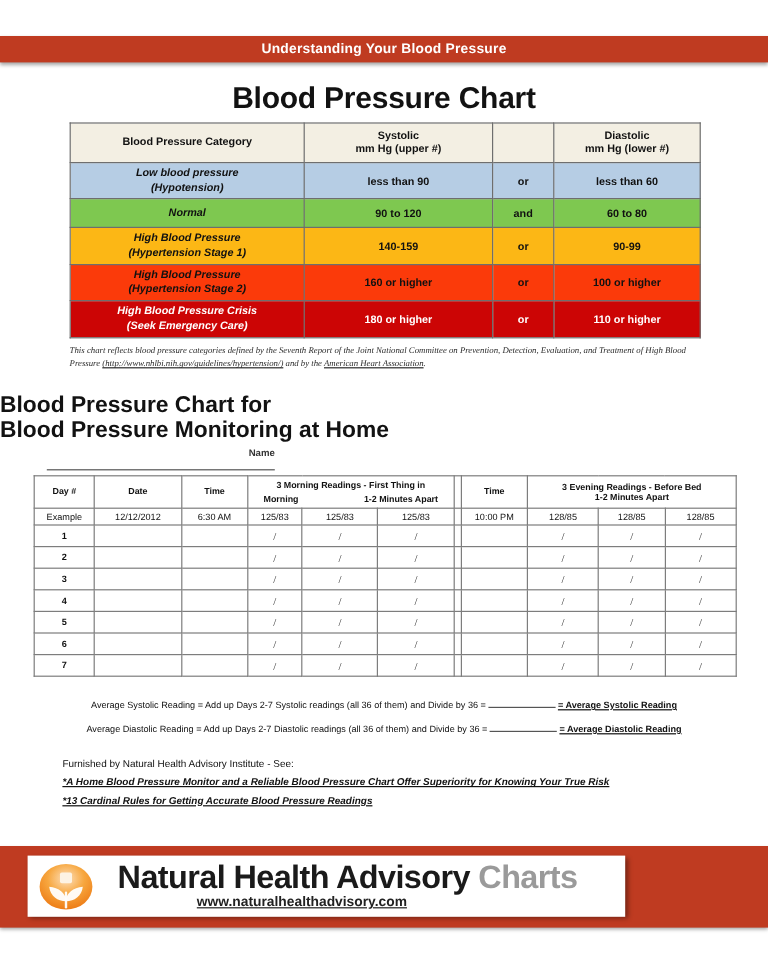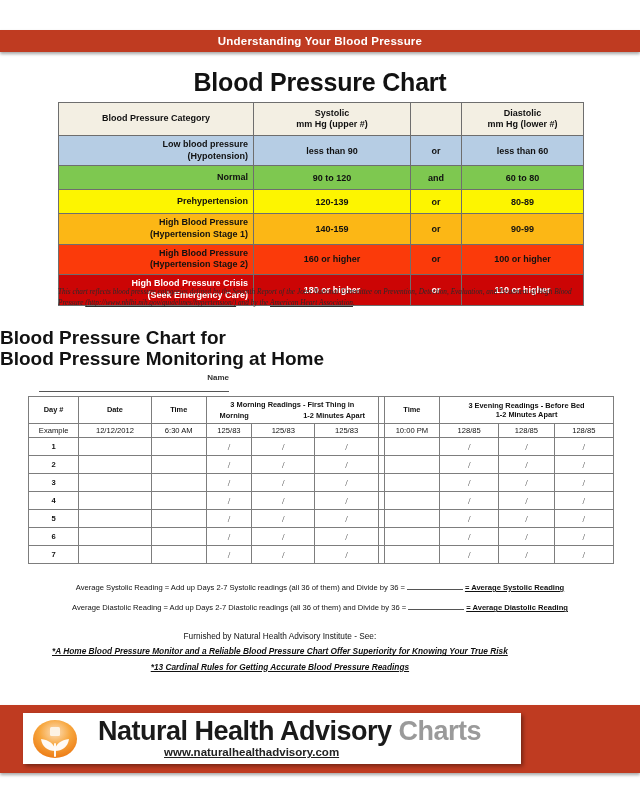--- a/index.html
+++ b/index.html
@@ -123,23 +123,24 @@
   .cat-table thead th {
     background: #f3efe3;
     text-align: center;
     font-size: 9px;
     font-weight: bold;
     color: #111;
     height: 26px;
     line-height: 1.25;
   }
   .cat-label {
-    text-align: right;
+    text-align: center;
     font-weight: bold;
     line-height: 1.3;
+    font-style: italic;
   }
   .cat-val, .cat-op {
     text-align: center;
     font-weight: bold;
   }
   .row-h { height: 24px; }
 
   .c-low  { background: #b6cde4; color: #111; }
   .c-norm { background: #7ec850; color: #111; }
   .c-pre  { background: #fdf500; color: #111; }
@@ -245,21 +246,20 @@
   .avg-tag { font-weight: bold; text-decoration: underline; }
 
   
   .links {
     position: absolute;
     left: 52px;
     top: 629px;
     font-size: 8.3px;
     color: #111;
     line-height: 1.85;
-    text-align: center;
   }
   .links .lead { font-weight: normal; }
   .links .item {
     font-weight: bold;
     font-style: italic;
     text-decoration: underline;
     display: block;
   }
 </style>
 </head>
@@ -297,29 +297,20 @@
       <td class="cat-val">less than 60</td>
     </tr>
     <tr class="row-h c-norm">
       <td class="cat-label">
         <div>Normal</div>
         <div></div>
       </td>
       <td class="cat-val">90 to 120</td>
       <td class="cat-op">and</td>
       <td class="cat-val">60 to 80</td>
-    </tr>
-    <tr class="row-h c-pre">
-      <td class="cat-label">
-        <div>Prehypertension</div>
-        <div></div>
-      </td>
-      <td class="cat-val">120-139</td>
-      <td class="cat-op">or</td>
-      <td class="cat-val">80-89</td>
     </tr>
     <tr class="row-h c-hs1">
       <td class="cat-label">
         <div>High Blood Pressure</div>
         <div>(Hypertension Stage 1)</div>
       </td>
       <td class="cat-val">140-159</td>
       <td class="cat-op">or</td>
       <td class="cat-val">90-99</td>
     </tr>

